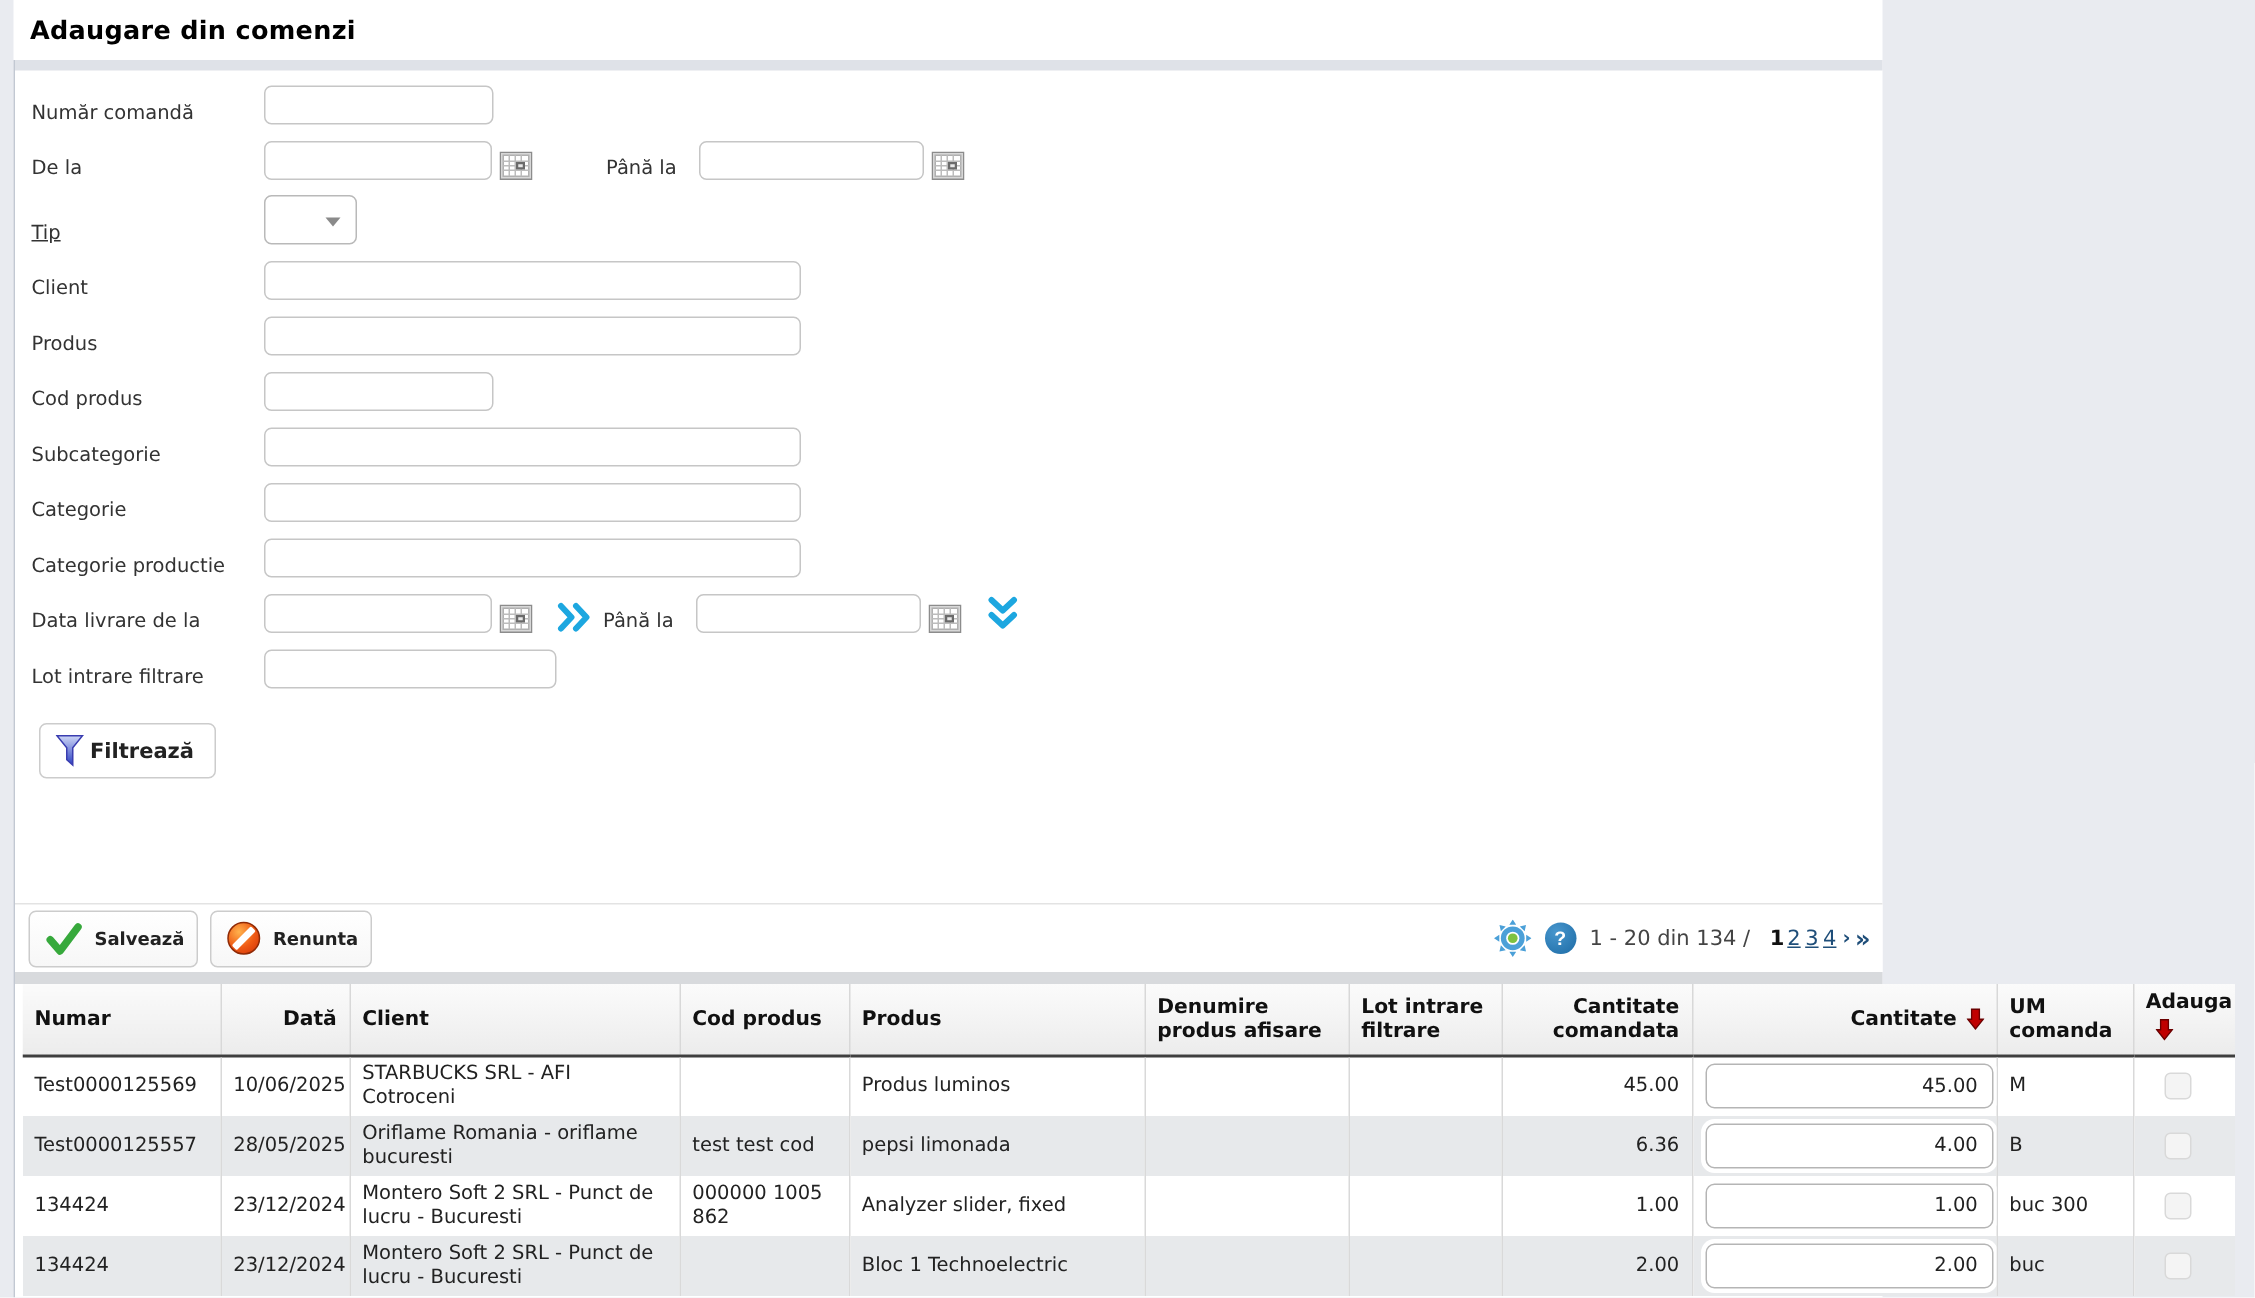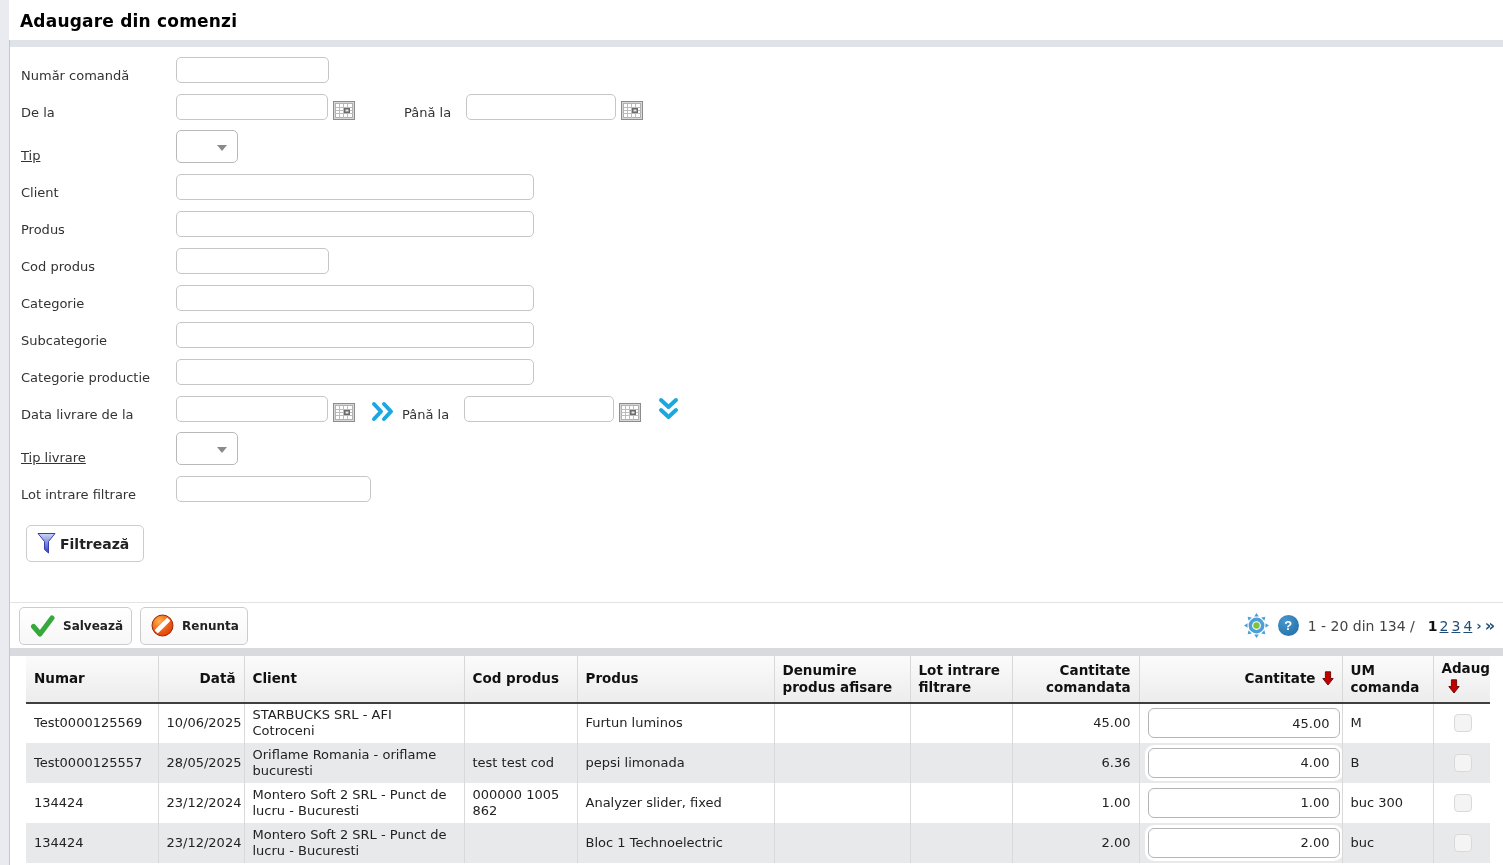--- a/index.html
+++ b/index.html
@@ -3,21 +3,21 @@
 <meta charset="utf-8">
 <style>
   * { margin:0; padding:0; box-sizing:border-box; }
   html,body { width:1503px; height:865px; }
   body {
     font-family:"DejaVu Sans", sans-serif;
     background:#e9ebf0;
     color:#333;
     overflow:hidden;
   }
-  #app { position:relative; width:1503px; height:865px; }
+  #app { position:relative; width:1255px; height:865px; }
 
   
   .title-bar {
     position:absolute; top:0; left:9px; right:0; height:40px;
     background:#fff;
   }
   .title-bar h1 {
     font-size:17px; font-weight:bold; color:#000;
     padding:11px 0 0 11px; letter-spacing:.2px;
   }
@@ -91,21 +91,21 @@
   .pag-pages { display:inline-flex; align-items:center; gap:1px; margin-left:4px; }
   .pag-current { font-weight:bold; color:#111; }
   .pag-link { color:#1f4e79; text-decoration:underline; cursor:pointer; padding:0 1px; }
   .pag-next { color:#1f4e79; font-weight:bold; cursor:pointer; font-size:13px; margin-left:2px; text-decoration:none;}
   .pag-last { color:#1f4e79; font-weight:bold; cursor:pointer; font-size:16px; margin-left:2px; text-decoration:none;}
 
   .strip2 { position:absolute; top:608px; left:0; right:0; height:8px; background:#d8dadd; }
 
   
   .grid-wrap { position:absolute; top:616px; left:5px; width:1475px; bottom:0; overflow:hidden; }
-  table.grid { border-collapse:collapse; table-layout:fixed; width:1475px; background:#fff;margin-left:11px; }
+  table.grid { border-collapse:collapse; table-layout:fixed; width:1475px; background:#fff; }
   table.grid th {
     background:linear-gradient(#fbfbfb,#ececec);
     font-size:13.5px; font-weight:bold; color:#111; text-align:left;
     padding:4px 8px; height:42px; border-bottom:2px solid #3f3f3f;
     border-right:1px solid #d8d8d8; vertical-align:middle; line-height:1.25;
   }
   table.grid th.r, table.grid td.r { text-align:right; }
   table.grid td {
     font-size:13px; color:#222; padding:3px 8px; height:40px;
     border-right:1px solid #d9d9d9; vertical-align:middle; line-height:1.25;
@@ -199,26 +199,26 @@
         <span class="flabel">Produs</span>
         <input class="tinput w358" type="text" style="">
       </div>
 
       <div class="frow">
         <span class="flabel">Cod produs</span>
         <input class="tinput w153" type="text" style="">
       </div>
 
       <div class="frow">
+        <span class="flabel">Subcategorie</span>
+        <input class="tinput w358" type="text" style="">
+      </div>
+
+      <div class="frow">
         <span class="flabel">Categorie</span>
-        <input class="tinput w358" type="text" style="">
-      </div>
-
-      <div class="frow">
-        <span class="flabel">Subcategorie</span>
         <input class="tinput w358" type="text" style="">
       </div>
 
       <div class="frow">
         <span class="flabel">Categorie productie</span>
         <input class="tinput w358" type="text" style="">
       </div>
 
       <div class="frow">
         <span class="flabel">Data livrare de la</span>
@@ -242,26 +242,20 @@
             </svg>
         </button>
         <span class="chev down">
           <svg width="21" height="25" viewBox="0 0 21 25">
             <path d="M3 3 L10.5 10 L18 3" stroke="#1da7e0" stroke-width="4" fill="none" stroke-linecap="round" stroke-linejoin="round"></path>
             <path d="M3 13 L10.5 20 L18 13" stroke="#1da7e0" stroke-width="4" fill="none" stroke-linecap="round" stroke-linejoin="round"></path>
           </svg>
         </span>
       </div>
 
-      <div class="frow tall">
-        <span class="flabel">Tip livrare</span>
-        <div class="select-box">
-          <span class="arrow"></span>
-        </div>
-      </div>
 
       <div class="frow">
         <span class="flabel">Lot intrare filtrare</span>
         <input class="tinput w195" type="text" style="">
       </div>
 
       <button class="filter-btn">
         <span style="display:inline-flex">
           <svg width="19" height="23" viewBox="0 0 19 23">
             <path d="M1 1.5 H18 L11.5 9.5 V21 L7.5 17.5 V9.5 Z" fill="url(#funnel-g)" stroke="#3a3db0" stroke-width="1"></path>
@@ -361,21 +355,21 @@
               </span>
             </th>
           </tr>
         </thead>
         <tbody>
           <tr class="row-even">
             <td>Test0000125569</td>
             <td class="r">10/06/2025</td>
             <td>STARBUCKS SRL - AFI Cotroceni</td>
             <td></td>
-            <td>Furtun luminos</td>
+            <td>Produs luminos</td>
             <td></td>
             <td></td>
             <td class="r">45.00</td>
             <td class="r">
               <input class="qty-input" type="text" value="45.00" style="">
             </td>
             <td>M</td>
             <td>
                 <div class="row-check"></div>
               </td>

